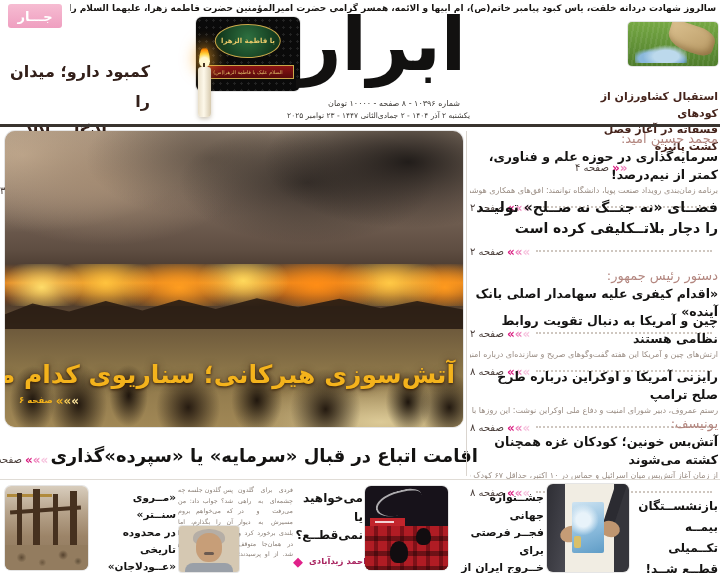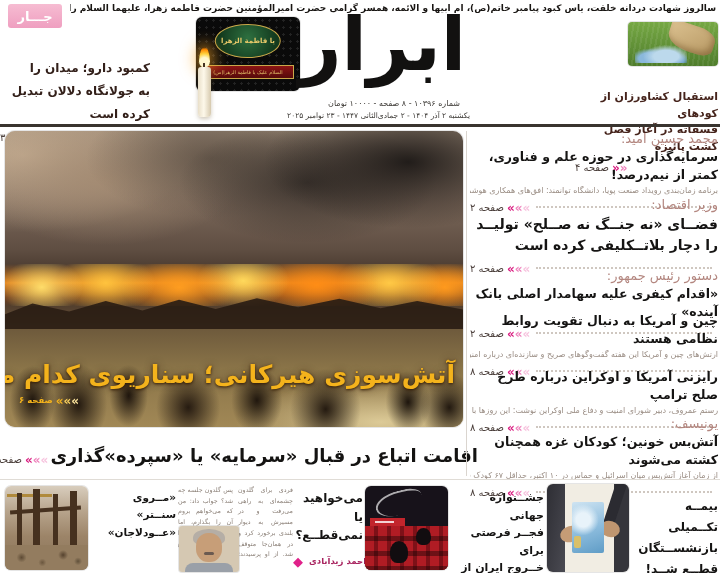--- a/index.html
+++ b/index.html
@@ -37,21 +37,21 @@
   .candle-body{left:198px;top:67px;width:13px;height:50px;border-radius:3px 3px 4px 4px;
     background:linear-gradient(90deg,#e9dfc9,#fdf8ea 45%,#d6c9ae);box-shadow:0 2px 4px rgba(120,100,60,.35);}
   .candle-wick{left:203px;top:63px;width:2px;height:6px;background:#432;}
 
   
   .headline{font-weight:bold;color:#151413;text-align:right;letter-spacing:-.3px;}
   .kicker{font-size:13px;color:#b3867f;text-align:right;margin-bottom:2px;}
   .subtext{font-size:8px;color:#9a8d84;text-align:right;white-space:nowrap;overflow:hidden;margin-top:2px;}
 
   .top-left-story{left:0;top:57px;width:150px;}
-  .top-left-story .headline{font-size:12px;line-height:1.9;color:#33201a;}
+  .top-left-story .headline{font-size:16px;line-height:1.9;color:#33201a;}
   .top-right-headline{left:575px;top:69px;width:143px;margin-top:20px;}
   .top-right-headline .headline{font-size:11px;line-height:1.5;color:#45231b;}
 
   
   .marker{display:flex;align-items:center;direction:ltr;margin-top:4px;}
   .marker .pg{font-size:10px;color:#4a3e3a;white-space:nowrap;}
   .marker .chevs{margin-left:3px;line-height:1;white-space:nowrap;}
   .marker .chevs span{font-size:12px;font-weight:bold;}
   .c1{color:#d81b7f;} .c2{color:#ee82bc;} .c3{color:#f7c3de;}
   .marker .dots{flex:1;border-top:2px dotted #cfc7c0;margin:0 6px 0 6px;height:0;}
@@ -252,21 +252,20 @@
     <div class="headline rtl">سرمایه‌گذاری در حوزه علم و فناوری، کمتر از نیم‌درصد!</div>
     <div class="subtext rtl">برنامه زمان‌بندی رویداد صنعت پویا، دانشگاه توانمند: افق‌های همکاری هوشمندانه...</div>
     <div class="marker">
       <span class="pg rtl">صفحه ۲</span>
       <span class="chevs"><span class="c1">«</span><span class="c2">«</span><span class="c3">«</span></span>
       <span class="dots"></span>
     </div>
   </div>
 
   <div class="abs rc-item" style="top:197px;">
-    <div class="kicker rtl">وزیر اقتصاد:</div>
     <div class="headline rtl" style="font-size:14px;line-height:1.5;">فضــای «نه جنــگ نه صــلح» تولیــد را دچار بلاتــکلیفی کرده است</div>
     <div class="marker">
       <span class="pg rtl">صفحه ۲</span>
       <span class="chevs"><span class="c1">«</span><span class="c2">«</span><span class="c3">«</span></span>
       <span class="dots"></span>
     </div>
   </div>
 
   <div class="abs rc-item" style="top:254px;margin-top:14px;">
     <div class="kicker rtl">دستور رئیس جمهور:</div>
@@ -316,20 +315,21 @@
     <div class="beam" style="left:14%;top:8%;width:6%;height:70%;"></div>
     <div class="beam" style="left:34%;top:4%;width:8%;height:80%;"></div>
     <div class="beam" style="left:58%;top:10%;width:6%;height:68%;"></div>
     <div class="beam" style="left:78%;top:6%;width:9%;height:76%;"></div>
     <div class="beam" style="left:6%;top:26%;width:86%;height:5%;transform:rotate(-4deg);"></div>
     <div class="rubble"></div>
   </div>
   <div class="abs marvi-block bt-block">
     <div class="headline rtl">
       <div>«مــروی سنــتر»</div>
+      <div>در محدوده تاریخی</div>
       <div>«عــودلاجان»</div>
 
     </div>
 
   </div>
 
   <div class="abs opinion-body rtl">فردی برای گلدون چشمه‌ای به راهی می‌رفت و در مسیرش به دیوار بلندی برخورد کرد و در همان‌جا متوقف شد. از او پرسیدند: پس گلدون جلسه چه شد؟ جواب داد: من که می‌خواهم بروم آن را بگذارم، اما مگر این دیوار را نمی‌بینید؟ این مانع بزرگی است!</div>
   <div class="abs photo photo-author">
     <div class="author-hair"></div>
     <div class="author-face"></div>
@@ -373,20 +373,20 @@
     <div class="ins-vest-r"></div>
     <div class="ins-strap"></div>
     <div class="ins-hand-l"></div>
     <div class="ins-hand-r"></div>
     <div class="ins-book">
       <div class="ins-emblem"></div>
     </div>
   </div>
   <div class="abs ins-block bt-block">
     <div class="headline rtl">
+      <div>بازنشســتگان</div>
       <div>بیمــه تکــمیلی</div>
-      <div>بازنشســتگان</div>
       <div>قطــع شــد!</div>
     </div>
 
   </div>
 
 </div>
 
 </body></html>

